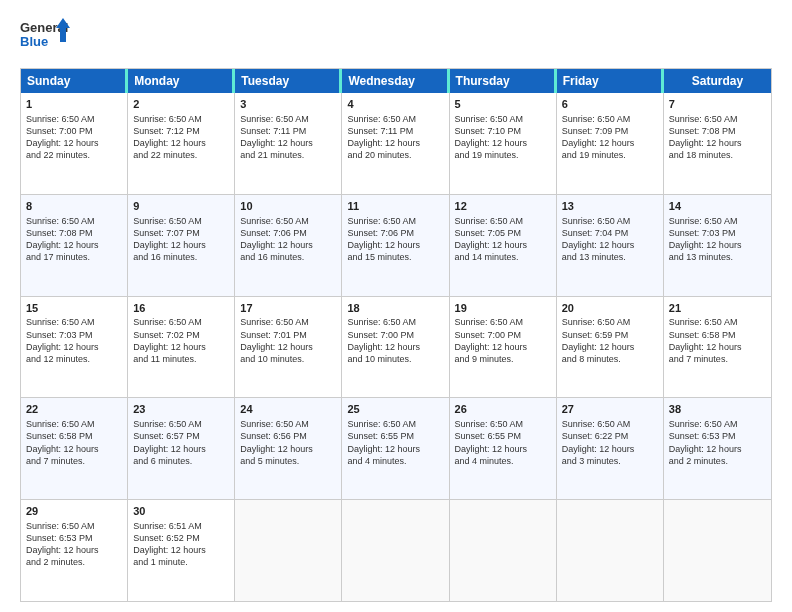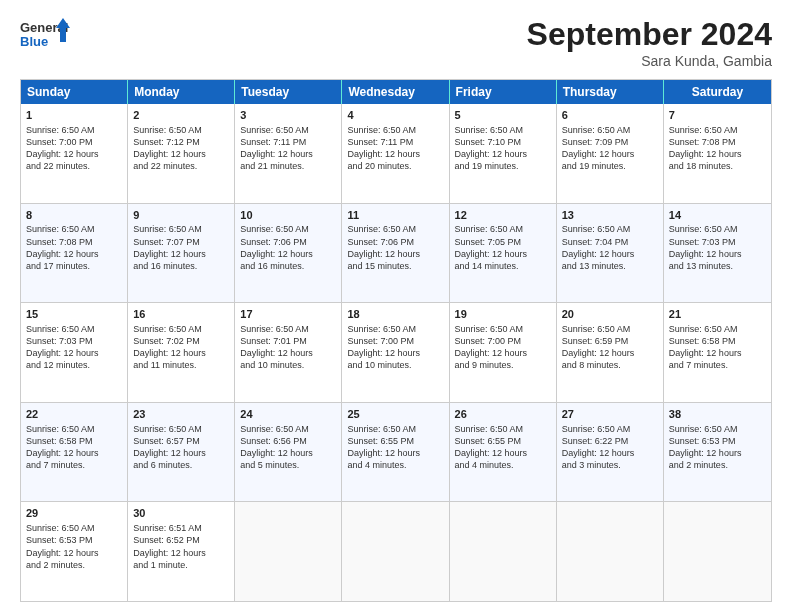--- a/index.html
+++ b/index.html
@@ -49,21 +49,21 @@
     .cal-header {
       display: grid;
       grid-template-columns: repeat(7, 1fr);
       background: #1565c0;
     }
     .cal-header-cell {
       color: #fff;
       font-size: 12px;
       font-weight: bold;
       padding: 5px 6px;
-      border-right: 1px solid #5eead4;
+      border-right: 3px solid #5eead4;
     }
     .cal-header-cell:last-child { border-right: none; text-align: center; }
     .cal-body {
       flex: 1;
       display: flex;
       flex-direction: column;
     }
     .cal-row {
       display: grid;
       grid-template-columns: repeat(7, 1fr);
@@ -98,34 +98,30 @@
 
 <div class="page">
   <div class="header">
     <div class="logo">
   <svg width="50" height="42" viewBox="0 0 50 42" xmlns="http://www.w3.org/2000/svg">
     <text x="0" y="16" font-size="13" font-weight="bold" font-family="Arial" fill="#333">General</text>
     <text x="0" y="30" font-size="13" font-weight="bold" font-family="Arial" fill="#1565c0">Blue</text>
     <polygon points="43,2 50,12 46,12 46,26 40,26 40,12 36,12" fill="#1565c0"></polygon>
   </svg>
 </div>
-    <div class="title-area">
-      <div class="month-title">September 2024</div>
-      <div class="subtitle">Sara Kunda, Gambia</div>
-    </div>
   </div>
 
   <div class="calendar">
     <div class="cal-header">
     <div class="cal-header-cell">Sunday</div>
         <div class="cal-header-cell">Monday</div>
         <div class="cal-header-cell">Tuesday</div>
         <div class="cal-header-cell">Wednesday</div>
+        <div class="cal-header-cell">Thursday</div>
         <div class="cal-header-cell">Friday</div>
-        <div class="cal-header-cell">Thursday</div>
         <div class="cal-header-cell">Saturday</div>
       </div>
     <div class="cal-body">
     <div class="cal-row">
           <div class="cal-cell">
             <span class="day-num">1</span>
             <div>Sunrise: 6:50 AM</div>
             <div>Sunset: 7:00 PM</div>
             <div>Daylight: 12 hours</div>
             <div>and 22 minutes.</div>

